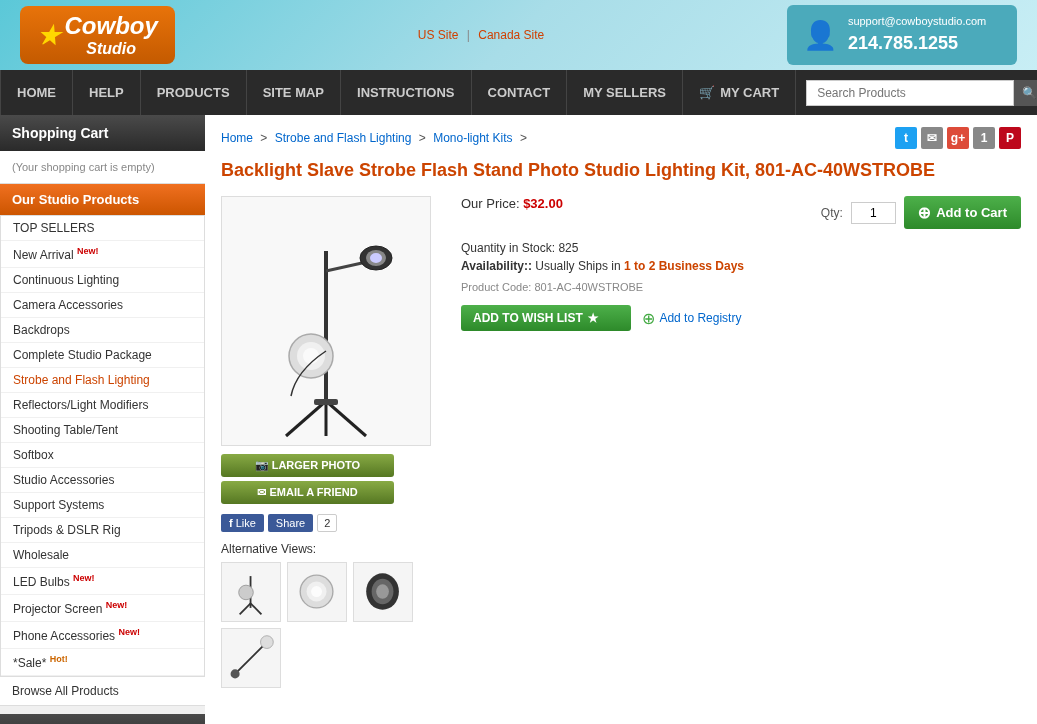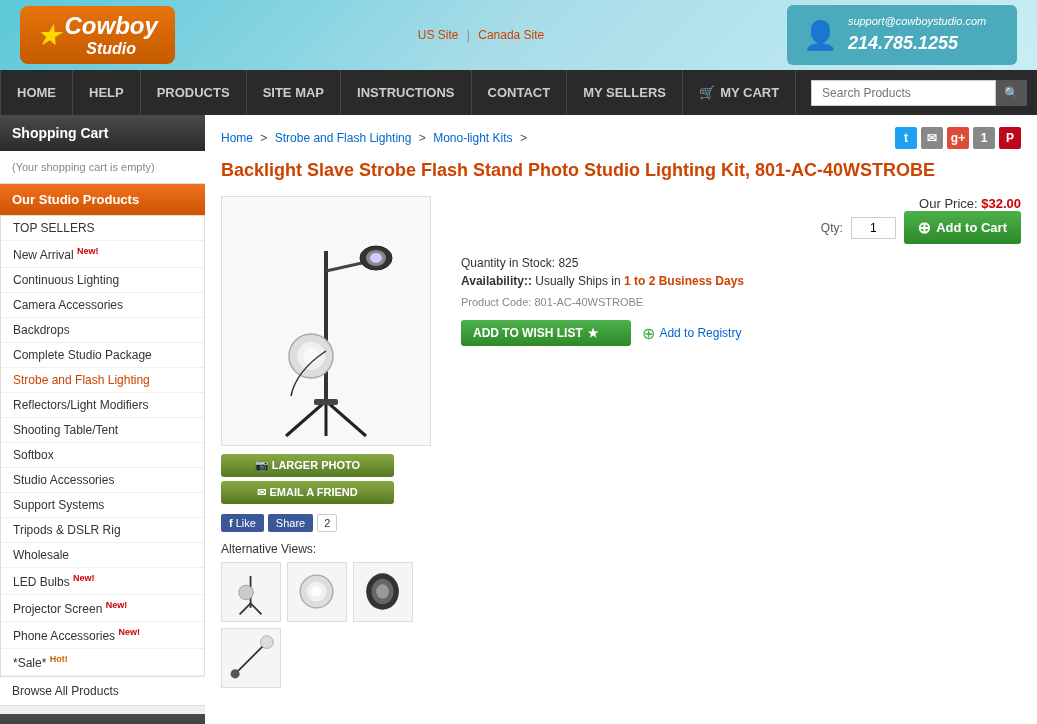--- a/index.html
+++ b/index.html
@@ -47,21 +47,21 @@
       padding: 8px 16px;
       display: flex;
       align-items: center;
       color: white;
       gap: 10px;
       min-width: 230px;
     }
     #header-right .support-icon {
       font-size: 28px;
     }
-    #header-right .contact-info { line-height: 1.5; font-style: italic; }
+    #header-right .contact-info { line-height: 1.5; }
     #header-right .contact-info .email { font-size: 11px; }
     #header-right .contact-info .phone { font-size: 18px; font-weight: bold; }
 
     
     #navbar {
       background: #2a2a2a;
       display: flex;
       align-items: center;
       padding: 0;
       height: 45px;
@@ -84,21 +84,21 @@
     #search-box {
       margin-left: auto;
       display: flex;
       align-items: center;
       padding: 0 10px;
     }
     #search-input {
       padding: 5px 10px;
       font-size: 12px;
       border: 1px solid #ccc;
-      width: 185px;
+      width: 208px;
       outline: none;
       background: white;
     }
     #search-btn {
       background: #555;
       border: none;
       color: white;
       padding: 6px 8px;
       cursor: pointer;
       font-size: 12px;
@@ -325,24 +325,23 @@
       align-items: center;
       justify-content: center;
     }
 
     
     #product-info-col {
       flex: 1;
     }
     #price-row {
       display: flex;
-      align-items: flex-end;
+      align-items: flex-start;
       justify-content: space-between;
       margin-bottom: 10px;
-      flex-direction: column;
     }
     #our-price {
       font-size: 13px;
       color: #333;
     }
     #our-price .price-val { color: #cc0000; font-weight: bold; }
     #qty-row {
       display: flex;
       align-items: center;
       gap: 8px;

